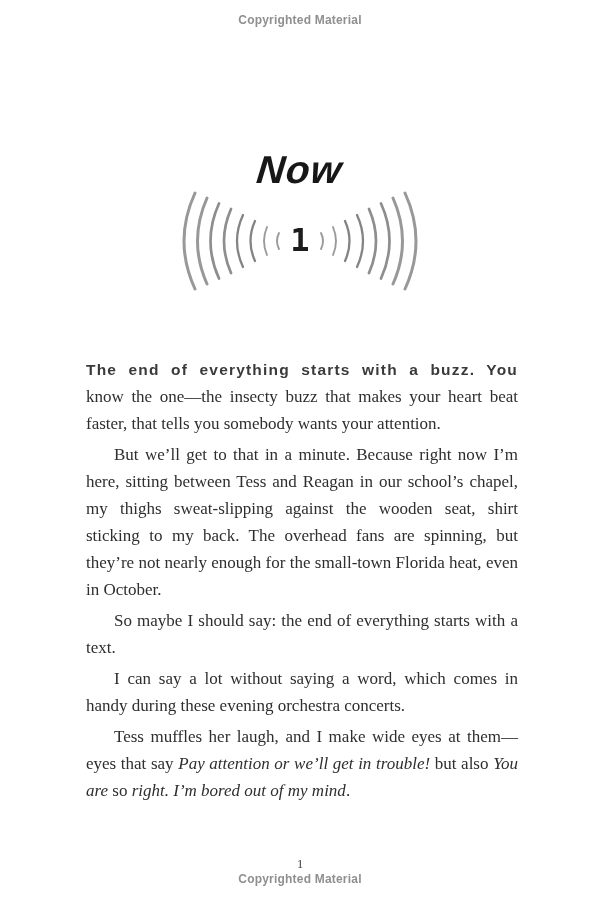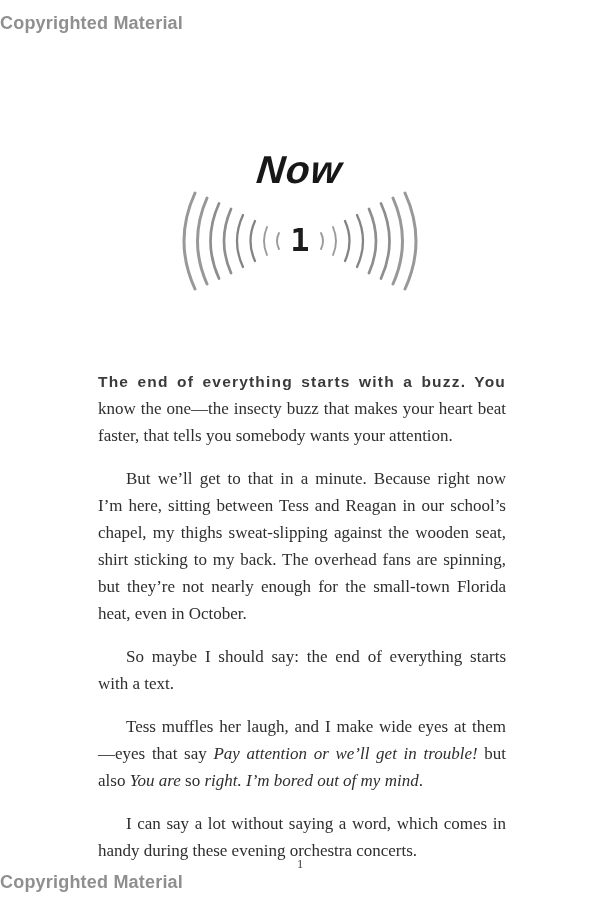--- a/index.html
+++ b/index.html
@@ -7,23 +7,24 @@
     position: relative;
     width: 600px;
     height: 908px;
     background: #ffffff;
     font-family: "Liberation Serif", serif;
     overflow: hidden;
   }
   .notice {
     position: absolute;
     left: 0; right: 0;
+    text-align: center;
     font-family: "Liberation Sans", sans-serif;
     font-weight: 700;
-    font-size: 18px;
+    font-size: 12px;
     color: #8f8f8f;
     letter-spacing: 0.2px;
   }
   .notice.top { top: 13px; }
   .notice.bottom { top: 872px; }
   .chapter-head {
     position: absolute;
     top: 150px;
     left: 0; right: 0;
     display: flex;
@@ -71,21 +72,21 @@
   .body-text {
     position: absolute;
     top: 352px;
     left: 82px;
     width: 440px;
     font-size: 17px;
     line-height: 27px;
     color: #2e2e2e;
     text-align: justify;
   }
-  .para { margin: 16px; }
+  .para { margin: 4px; }
   .para.indent { text-indent: 28px; }
   .para.lead::first-line {
     font-family: "Liberation Sans", sans-serif;
     font-weight: 600;
     font-size: 15.5px;
     letter-spacing: 1.2px;
     color: #3a3a3a;
   }
   .it { font-style: italic; }
   .page-number {
@@ -130,21 +131,21 @@
         <path class="arc a7" d="M 225,2 Q 247,50 225,98"></path>
       </svg>
       <div class="chapter-number">1</div>
     </div>
   </div>
 
   <div class="body-text">
       <p class="para lead"><span>The end of everything starts with a buzz. You know the one—the insecty buzz that makes your heart beat faster, that tells you somebody wants your attention.</span></p>
       <p class="para indent"><span>But we’ll get to that in a minute. Because right now I’m here, sitting between Tess and Reagan in our school’s chapel, my thighs sweat-slipping against the wooden seat, shirt sticking to my back. The overhead fans are spinning, but they’re not nearly enough for the small-town Florida heat, even in October.</span></p>
       <p class="para indent"><span>So maybe I should say: the end of everything starts with a text.</span></p>
+      <p class="para indent"><span>I can say a lot without saying a word, which comes in handy during these evening orchestra concerts.</span></p>
       <p class="para indent"><span>Tess muffles her laugh, and I make wide eyes at them—eyes that say </span><span class="it">Pay attention or we’ll get in trouble!</span><span> but also </span><span class="it">You are</span><span> so </span><span class="it">right. I’m bored out of my mind</span><span>.</span></p>
-      <p class="para indent"><span>I can say a lot without saying a word, which comes in handy during these evening orchestra concerts.</span></p>
     </div>
 
   <div class="page-number">1</div>
 
   <div class="notice bottom">Copyrighted Material</div>
 
 </div>
 
 </body></html>

